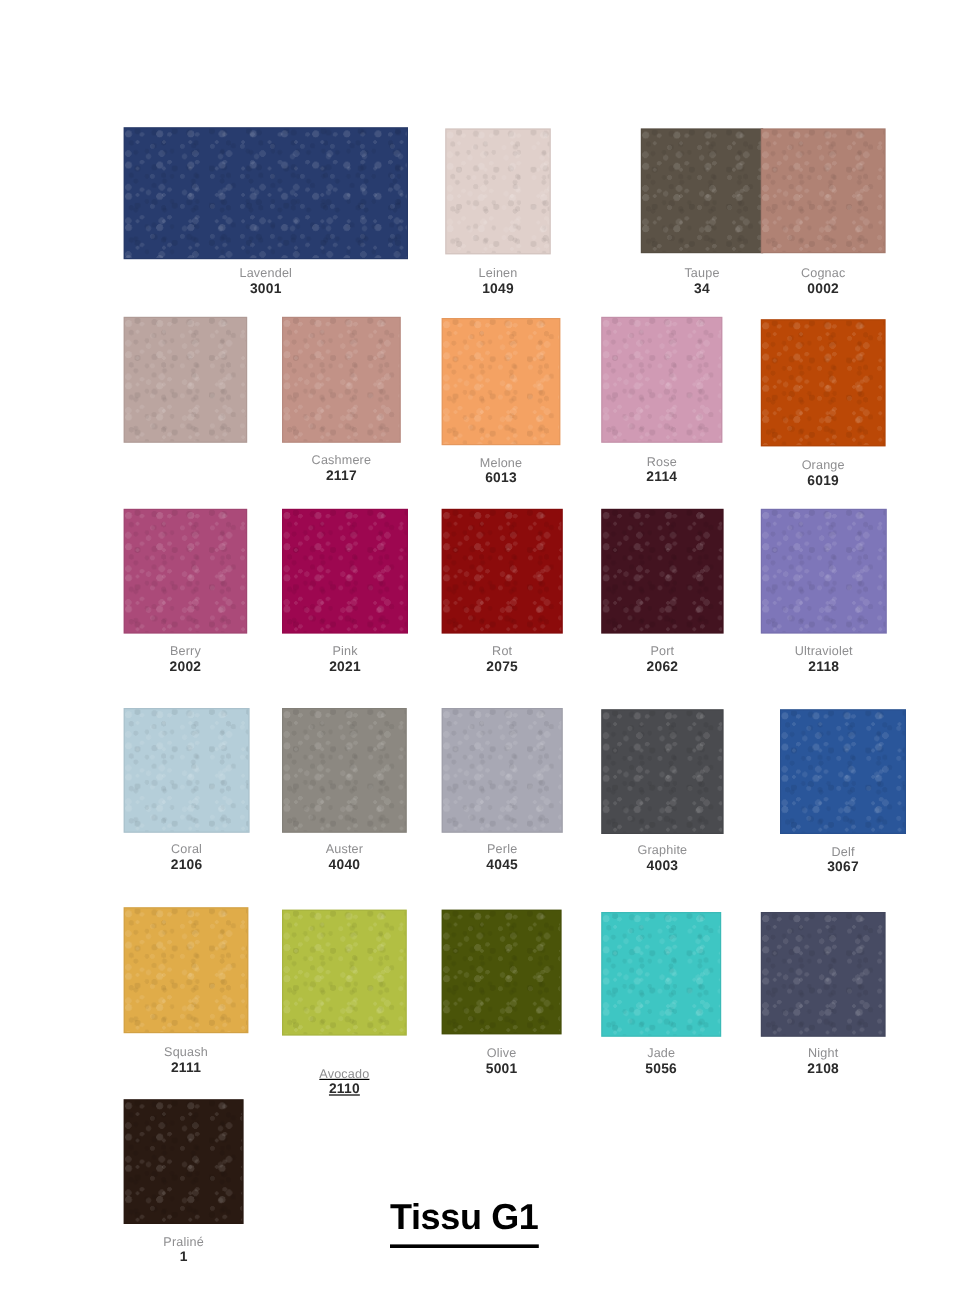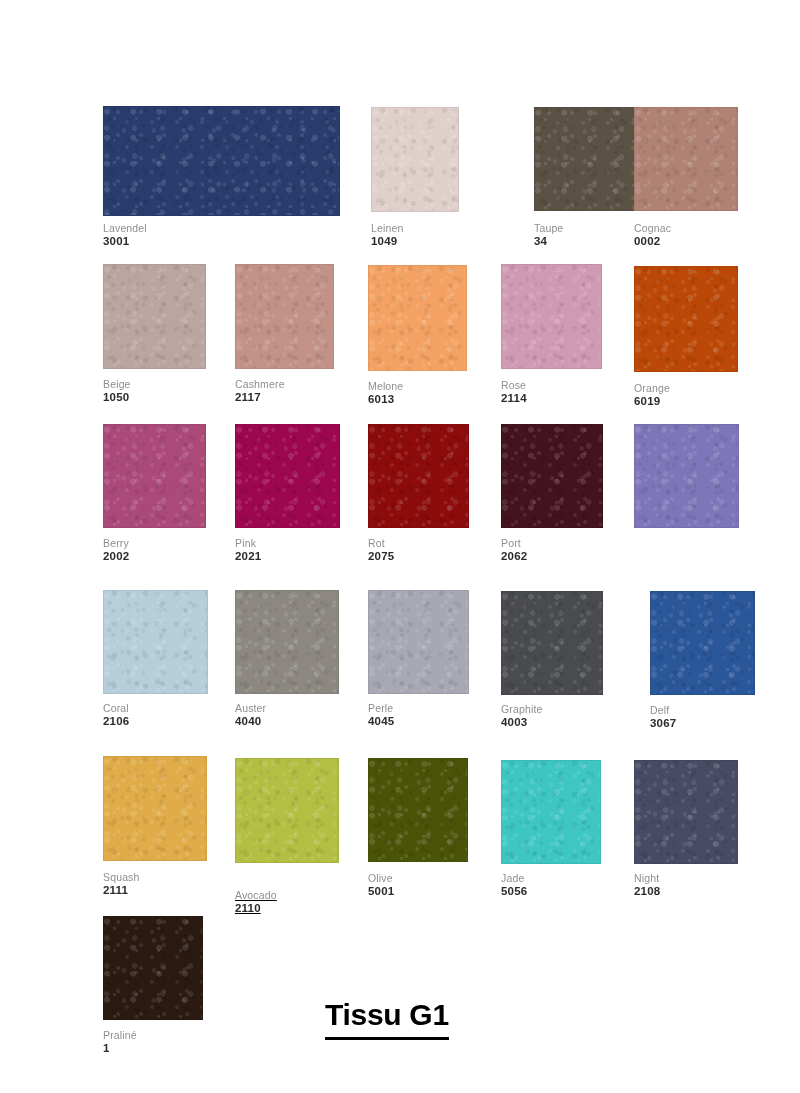--- a/index.html
+++ b/index.html
@@ -51,20 +51,21 @@
       radial-gradient(circle at 88% 90%, rgba(0,0,0,0.05)      0 7%, rgba(0,0,0,0) 8%);
     background-size: 26px 26px, 31px 31px, 23px 23px, 29px 29px,
                      27px 27px, 22px 22px, 33px 33px, 25px 25px,
                      28px 28px, 24px 24px, 30px 30px, 21px 21px;
     opacity: 0.95;
   }
   .swatch-label {
     padding-top: 6px;
     line-height: 1.18;
     white-space: nowrap;
+    text-align: center;
   }
   .swatch-name {
     display: block;
     font-size: 10.5px;
     color: #8e8e90;
     letter-spacing: 0.15px;
   }
   .swatch-code {
     display: block;
     font-size: 11.5px;
@@ -118,24 +119,20 @@
       </div>
       <div class="swatch-cell" style="left: 634px; top: 107px; width: 104px;">
         <div class="swatch-chip" style="height: 104px; background: rgb(176, 130, 116);"></div>
         <div class="swatch-label" style="padding-top: 11px;">
           <span class="swatch-name">Cognac</span>
           <span class="swatch-code">0002</span>
         </div>
       </div>
       <div class="swatch-cell" style="left: 103px; top: 264px; width: 103px;">
         <div class="swatch-chip" style="height: 105px; background: rgb(187, 165, 160);"></div>
-        <div class="swatch-label" style="padding-top: 9px;">
-          <span class="swatch-name">Beige</span>
-          <span class="swatch-code">1050</span>
-        </div>
       </div>
       <div class="swatch-cell" style="left: 235px; top: 264px; width: 99px;">
         <div class="swatch-chip" style="height: 105px; background: rgb(194, 146, 135);"></div>
         <div class="swatch-label" style="padding-top: 9px;">
           <span class="swatch-name">Cashmere</span>
           <span class="swatch-code">2117</span>
         </div>
       </div>
       <div class="swatch-cell" style="left: 368px; top: 265px; width: 99px;">
         <div class="swatch-chip" style="height: 106px; background: rgb(244, 162, 99);"></div>
@@ -181,20 +178,24 @@
       </div>
       <div class="swatch-cell" style="left: 501px; top: 424px; width: 102px;">
         <div class="swatch-chip" style="height: 104px; background: rgb(67, 19, 32);"></div>
         <div class="swatch-label" style="padding-top: 9px;">
           <span class="swatch-name">Port</span>
           <span class="swatch-code">2062</span>
         </div>
       </div>
       <div class="swatch-cell" style="left: 634px; top: 424px; width: 105px;">
         <div class="swatch-chip" style="height: 104px; background: rgb(126, 118, 185);"></div>
+        <div class="swatch-label" style="padding-top: 9px;">
+          <span class="swatch-name">Ultraviolet</span>
+          <span class="swatch-code">2118</span>
+        </div>
       </div>
       <div class="swatch-cell" style="left: 103px; top: 590px; width: 105px;">
         <div class="swatch-chip" style="height: 104px; background: rgb(181, 206, 217);"></div>
         <div class="swatch-label" style="padding-top: 8px;">
           <span class="swatch-name">Coral</span>
           <span class="swatch-code">2106</span>
         </div>
       </div>
       <div class="swatch-cell" style="left: 235px; top: 590px; width: 104px;">
         <div class="swatch-chip" style="height: 104px; background: rgb(140, 136, 129);"></div>

